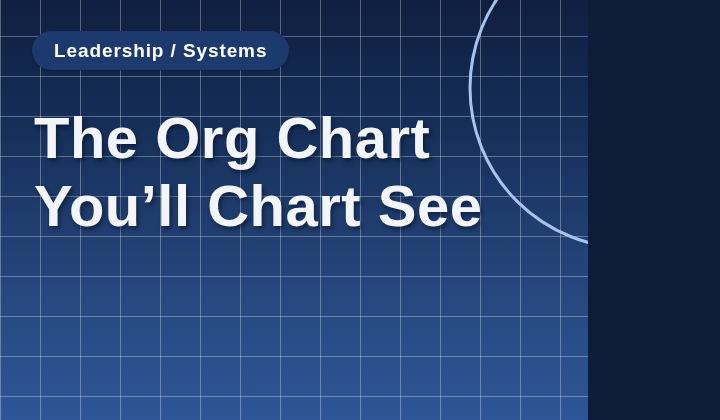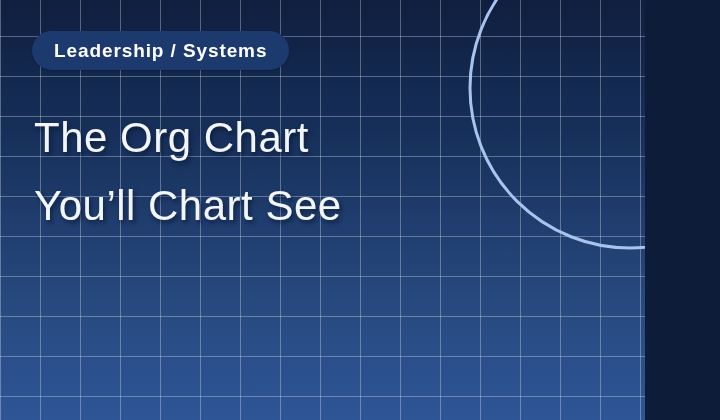--- a/index.html
+++ b/index.html
@@ -7,21 +7,21 @@
 
   html, body {
     width: 720px;
     height: 420px;
     overflow: hidden;
     background: #0d1c38;
   }
 
   .canvas {
     position: relative;
-    width: 645px;
+    width: 588px;
     height: 420px;
     overflow: hidden;
     font-family: "Liberation Sans", sans-serif;
     background: linear-gradient(
       to bottom,
       #101f3f 0%,
       #132a52 22%,
       #1d3a69 48%,
       #27497f 72%,
       #2e5596 100%
@@ -72,22 +72,22 @@
 
   
   .headline {
     position: absolute;
     left: 34px;
     top: 104px;
     width: 660px;
   }
 
   .headline-line {
-    font-size: 42px;
-    font-weight: normal;
+    font-size: 58px;
+    font-weight: bold;
     color: #f2f5fb;
     letter-spacing: 0.5px;
     line-height: 68px;
     white-space: nowrap;
     text-shadow: 2px 3px 4px rgba(6,14,32,0.55);
   }
 </style>
 </head>
 <body>
 

